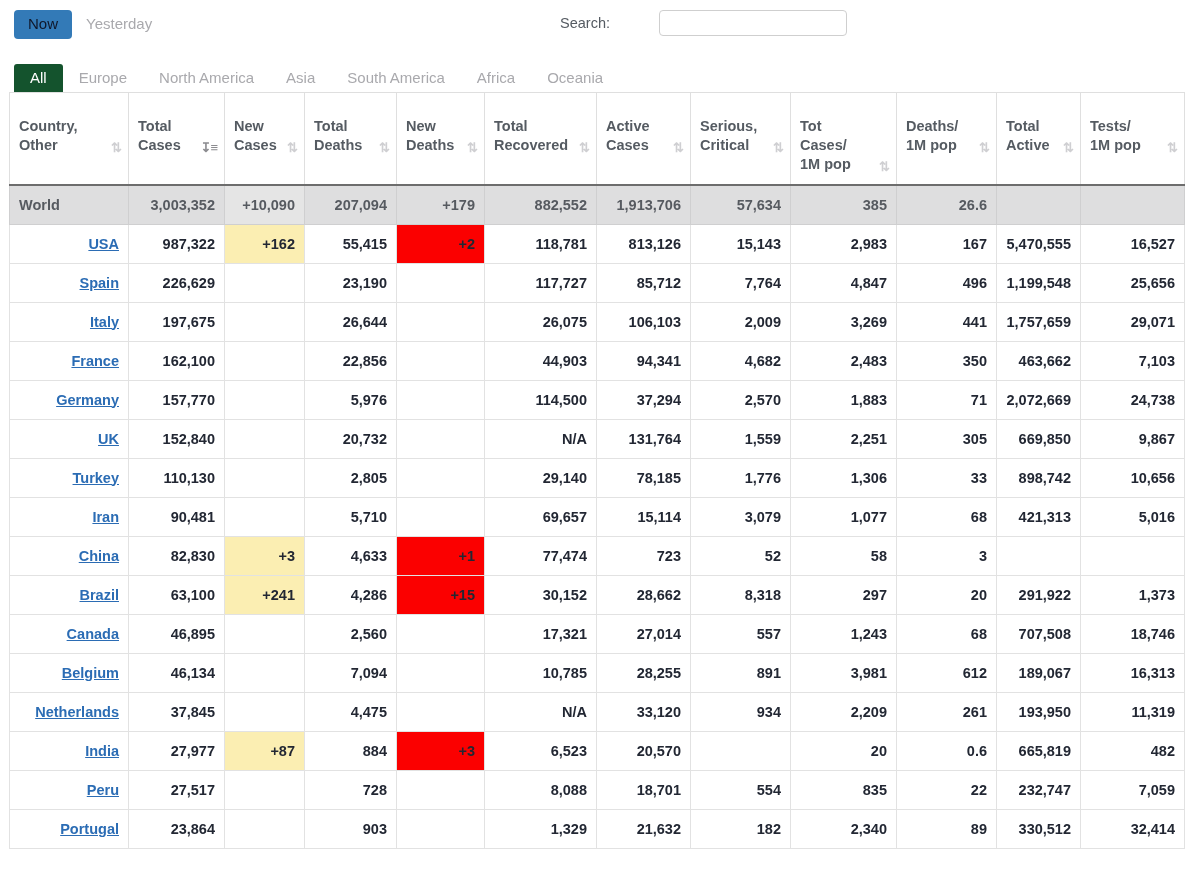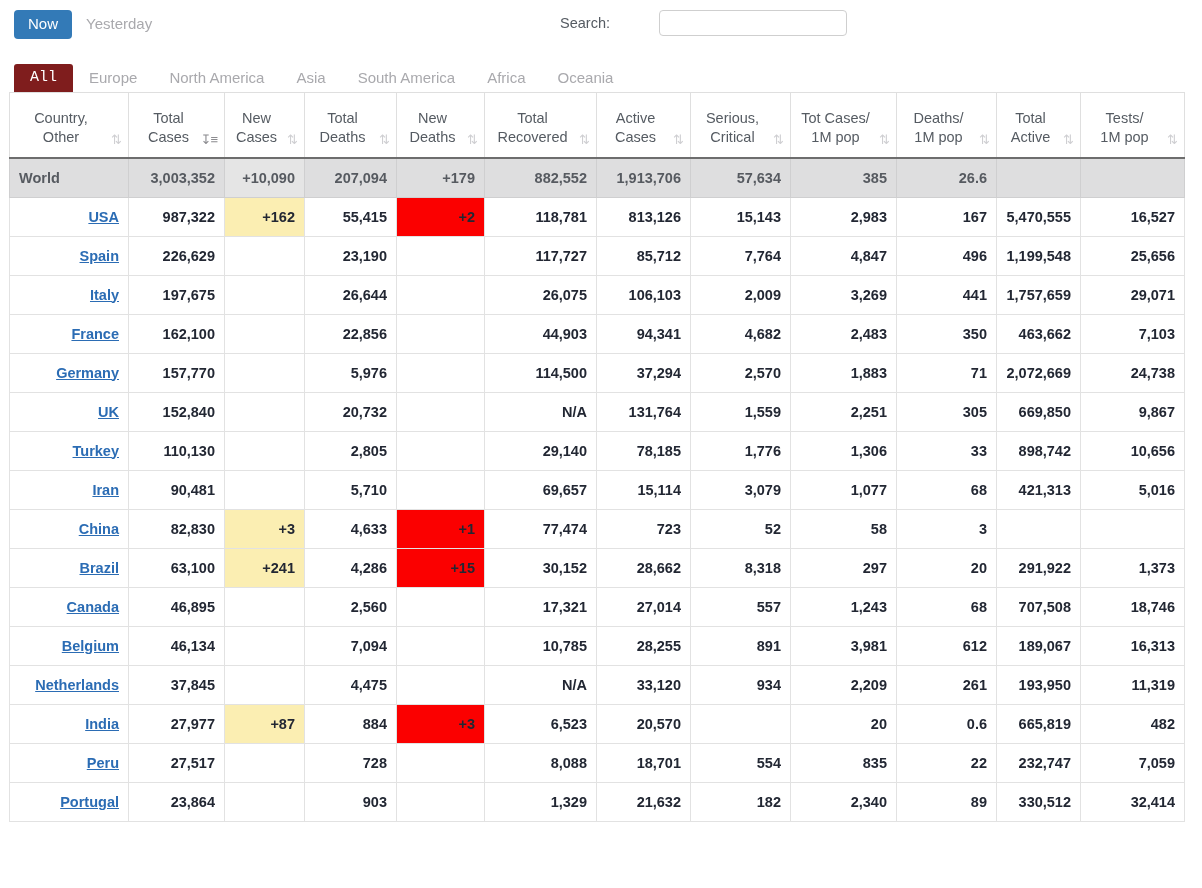--- a/index.html
+++ b/index.html
@@ -27,21 +27,21 @@
     font-size: 15px;
     padding: 6px 14px 7px 14px;
     border-radius: 4px;
     color: #a9a9ad;
     cursor: pointer;
     white-space: nowrap;
     line-height: 16px;
   }
   .daytab.active {
     background: #337ab7;
-    color: #ffffff;
+    color: #0f172a;
   }
   .searchwrap {
     position: absolute;
     left: 560px; top: 10px;
     display: flex; align-items: center; gap: 40px;
   }
   .searchlabel {
     font-size: 14.5px;
     color: #555b62;
     margin-right: 9px;
@@ -67,48 +67,47 @@
   }
   .rtab {
     font-size: 15px;
     color: #a9a9ad;
     padding: 5px 16px 6px 16px;
     cursor: pointer;
     white-space: nowrap;
     line-height: 17px;
   }
   .rtab.active {
-    background: #7f1d1d;
+    background: #14532d;
     color: #ffffff;
     border-radius: 3px 3px 0 0;
-    font-family: Liberation Mono, monospace;
   }
 
   
   .tablewrap {
     position: absolute;
     left: 9px; top: 92px;
     width: 1175px;
   }
   table.main {
     border-collapse: collapse;
     width: 1175px;
     table-layout: fixed;
     font-size: 14.5px;
   }
   table.main th {
     border: 1px solid #dfdfdf;
     border-bottom: 2px solid #6d6d6d;
-    padding: 16px 9px 10px 9px;
+    padding: 24px 9px 10px 9px;
     vertical-align: top;
-    font-weight: normal;
+    font-weight: bold;
     color: #555b62;
     font-size: 14.5px;
     line-height: 19px;
-    text-align: center;
+    text-align: left;
     background: #fff;
     height: 58px;
     cursor: pointer;
     position: relative;
   }
   th .thin { display: block; position: relative; padding-right: 16px; }
   th .sortico {
     position: absolute;
     right: -2px; bottom: 1px;
     font-size: 13px;

